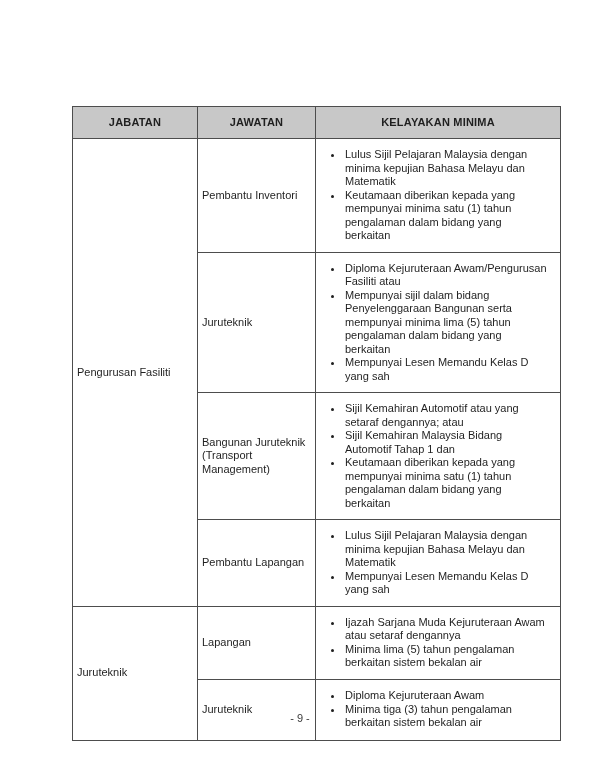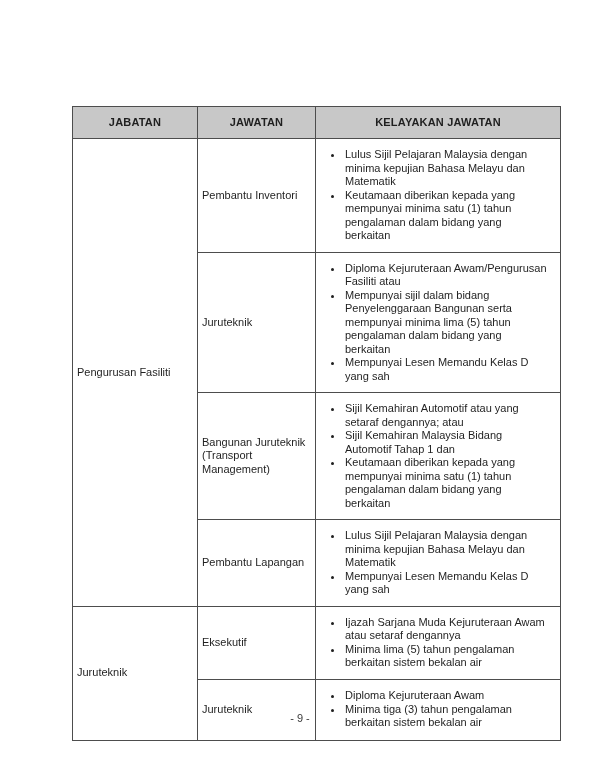--- a/index.html
+++ b/index.html
@@ -84,21 +84,21 @@
   <table class="req-table">
     <colgroup>
       <col class="c-jabatan">
       <col class="c-jawatan">
       <col class="c-kelayakan">
     </colgroup>
     <thead>
       <tr>
         <th>JABATAN</th>
         <th>JAWATAN</th>
-        <th>KELAYAKAN JAWATAN</th>
+        <th>KELAYAKAN MINIMA</th>
       </tr>
     </thead>
     <tbody>
       <tr class="r1">
         <td class="cell-center" rowspan="4">Pengurusan Fasiliti</td>
         <td class="cell-center">Pembantu Inventori</td>
         <td class="cell-kelayakan">
           <ul>
             <li>Lulus Sijil Pelajaran Malaysia dengan minima kepujian Bahasa Melayu dan Matematik</li>
             <li>Keutamaan diberikan kepada yang mempunyai minima satu (1) tahun pengalaman dalam bidang yang berkaitan</li>
@@ -132,21 +132,21 @@
         <td class="cell-center">Pembantu Lapangan</td>
         <td class="cell-kelayakan">
           <ul>
             <li>Lulus Sijil Pelajaran Malaysia dengan minima kepujian Bahasa Melayu dan Matematik</li>
             <li>Mempunyai Lesen Memandu Kelas D yang sah</li>
           </ul>
         </td>
       </tr>
       <tr class="r5">
         <td class="cell-center" rowspan="2">Juruteknik</td>
-        <td class="cell-center">Eksekutif</td>
+        <td class="cell-center">Lapangan</td>
         <td class="cell-kelayakan">
           <ul>
             <li>Ijazah Sarjana Muda Kejuruteraan Awam atau setaraf dengannya</li>
             <li>Minima lima (5) tahun pengalaman berkaitan sistem bekalan air</li>
           </ul>
         </td>
       </tr>
       <tr class="r6">
         <td class="cell-center">Juruteknik</td>
         <td class="cell-kelayakan">

